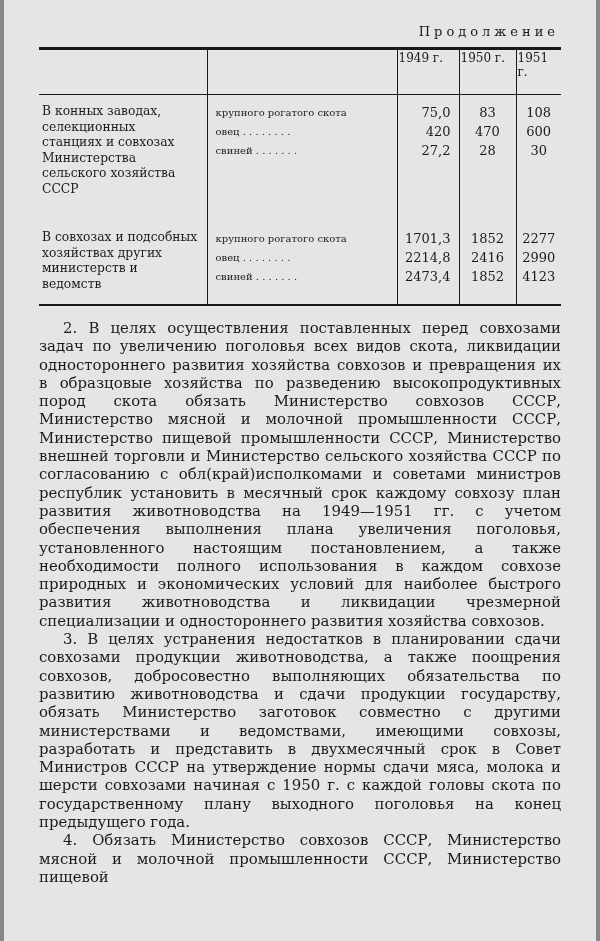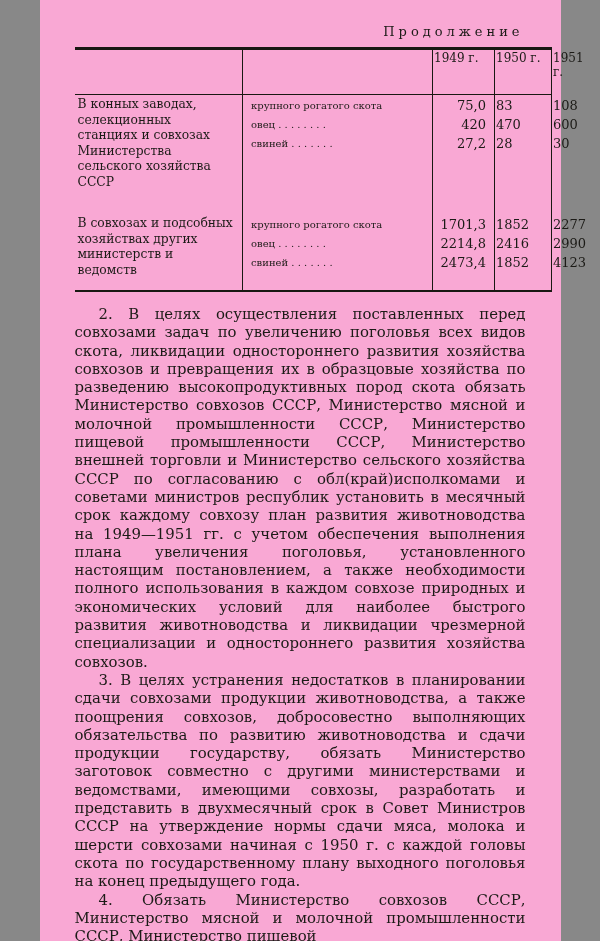--- a/index.html
+++ b/index.html
@@ -1,18 +1,18 @@
 <!DOCTYPE html>
 <html><head>
 <meta charset="utf-8">
 <style>
   html,body{margin:0;padding:0;background:#888;}
   .page{
-    width:521px;height:941px;box-sizing:border-box;
-    background:#f9a8d4;
+    width:592px;height:941px;box-sizing:border-box;
+    background:#e5e5e5;
     color:#1c1b17;
     font-family:"DejaVu Serif", serif;
     padding:24px 35px 18px 35px;
     margin:0 auto;
     position:relative;
   }
   .continuation{
     text-align:right;
     font-size:13px;
     letter-spacing:4px;
@@ -26,41 +26,41 @@
     table-layout:fixed;
   }
   table.data-table td{vertical-align:top;}
   .head-row td{
     border-bottom:1px solid #191813;
     height:42px;
     vertical-align:middle;
     font-size:12px;
   }
   .bl{border-left:1px solid #191813;}
-  tr.group td{padding-top:1px;}
+  tr.group td{padding-top:8px;}
   tr.group-1 td{padding-bottom:24px;}
   tr.group-2 td{padding-bottom:12px;}
   .group-label{
     font-size:12.3px;
     line-height:15.5px;
     padding:1px 8px 0 2px;
   }
   .catline{
     font-size:10px;
     line-height:19px;
     padding-left:7px;
     white-space:nowrap;
     overflow:hidden;
   }
   .val{
     font-size:13px;
     line-height:19px;
   }
   .col-1949 .val{text-align:right;padding-right:7px;}
-  .col-1950 .val,.col-1951 .val{text-align:left;}
+  .col-1950 .val,.col-1951 .val{text-align:center;}
   .body-text{margin-top:13px;}
   .body-text p{
     margin:0;
     font-size:14.9px;
     line-height:18.3px;
     text-align:justify;
     text-indent:24px;
   }
 </style>
 </head>

